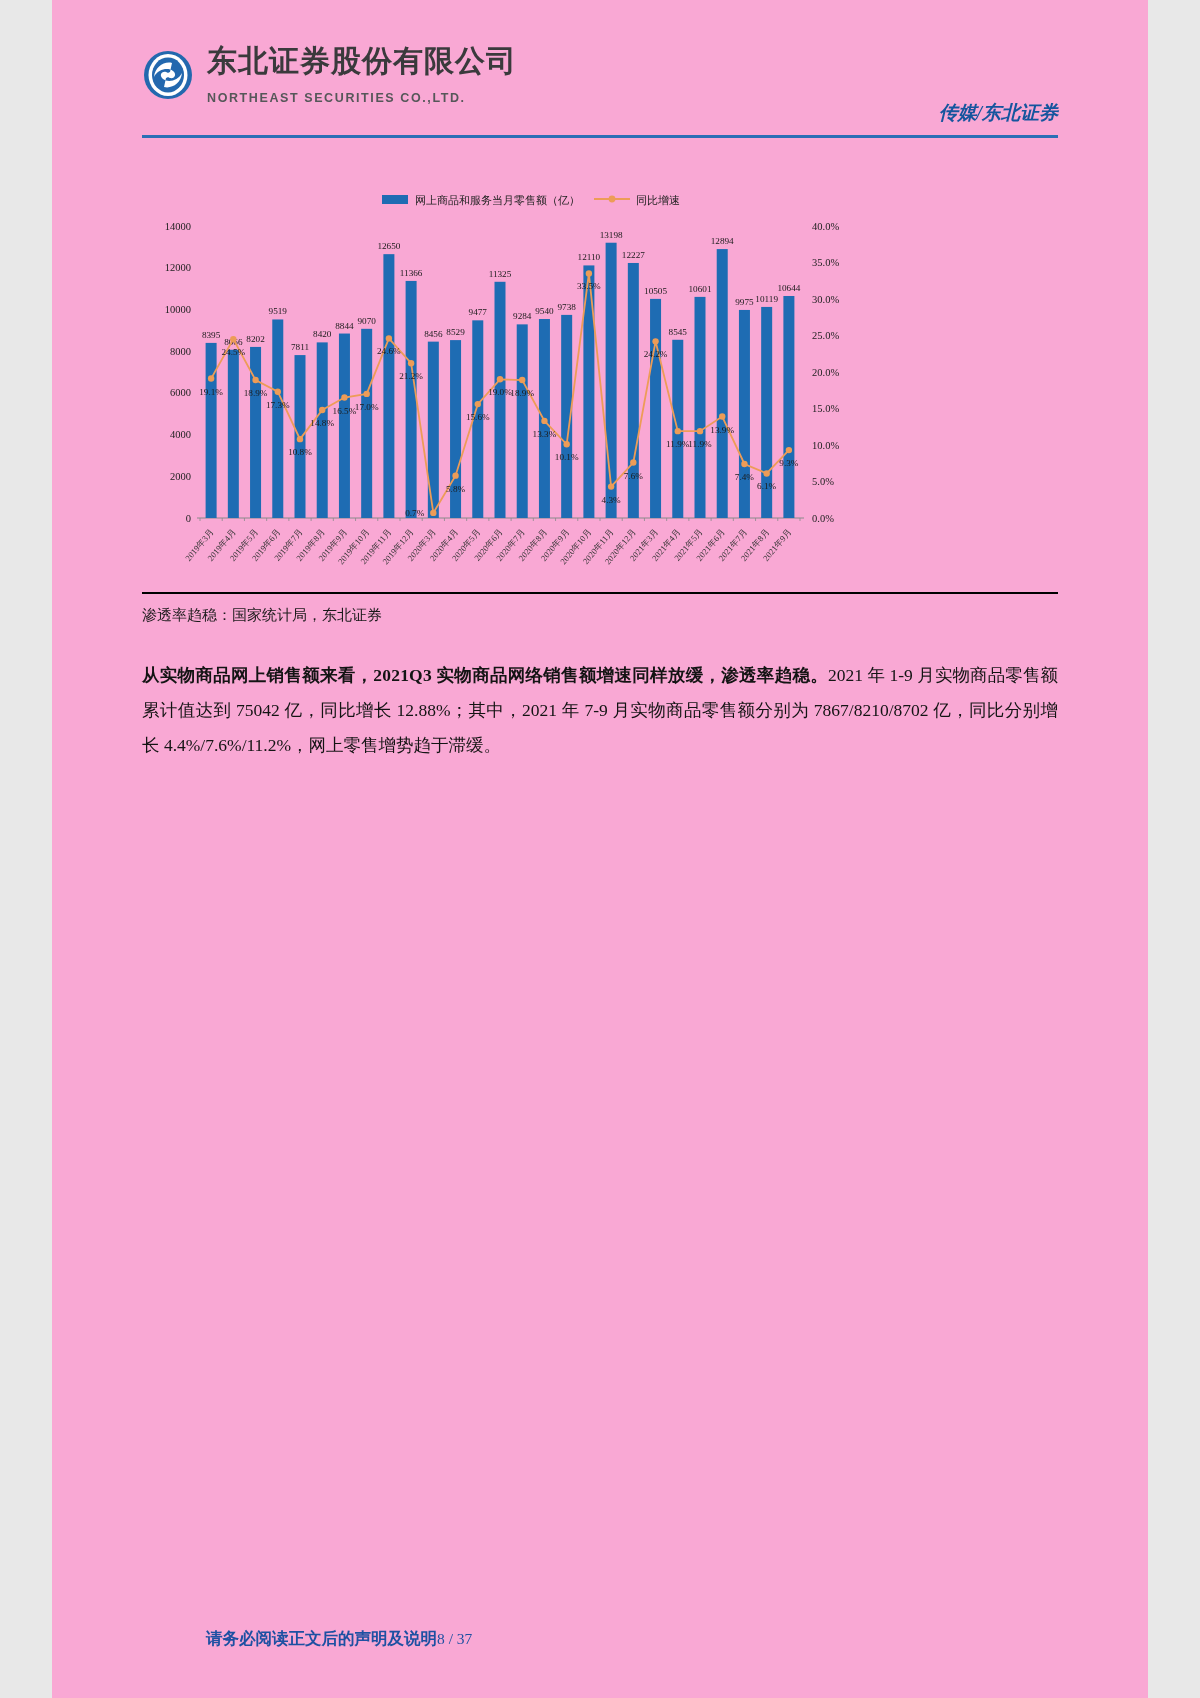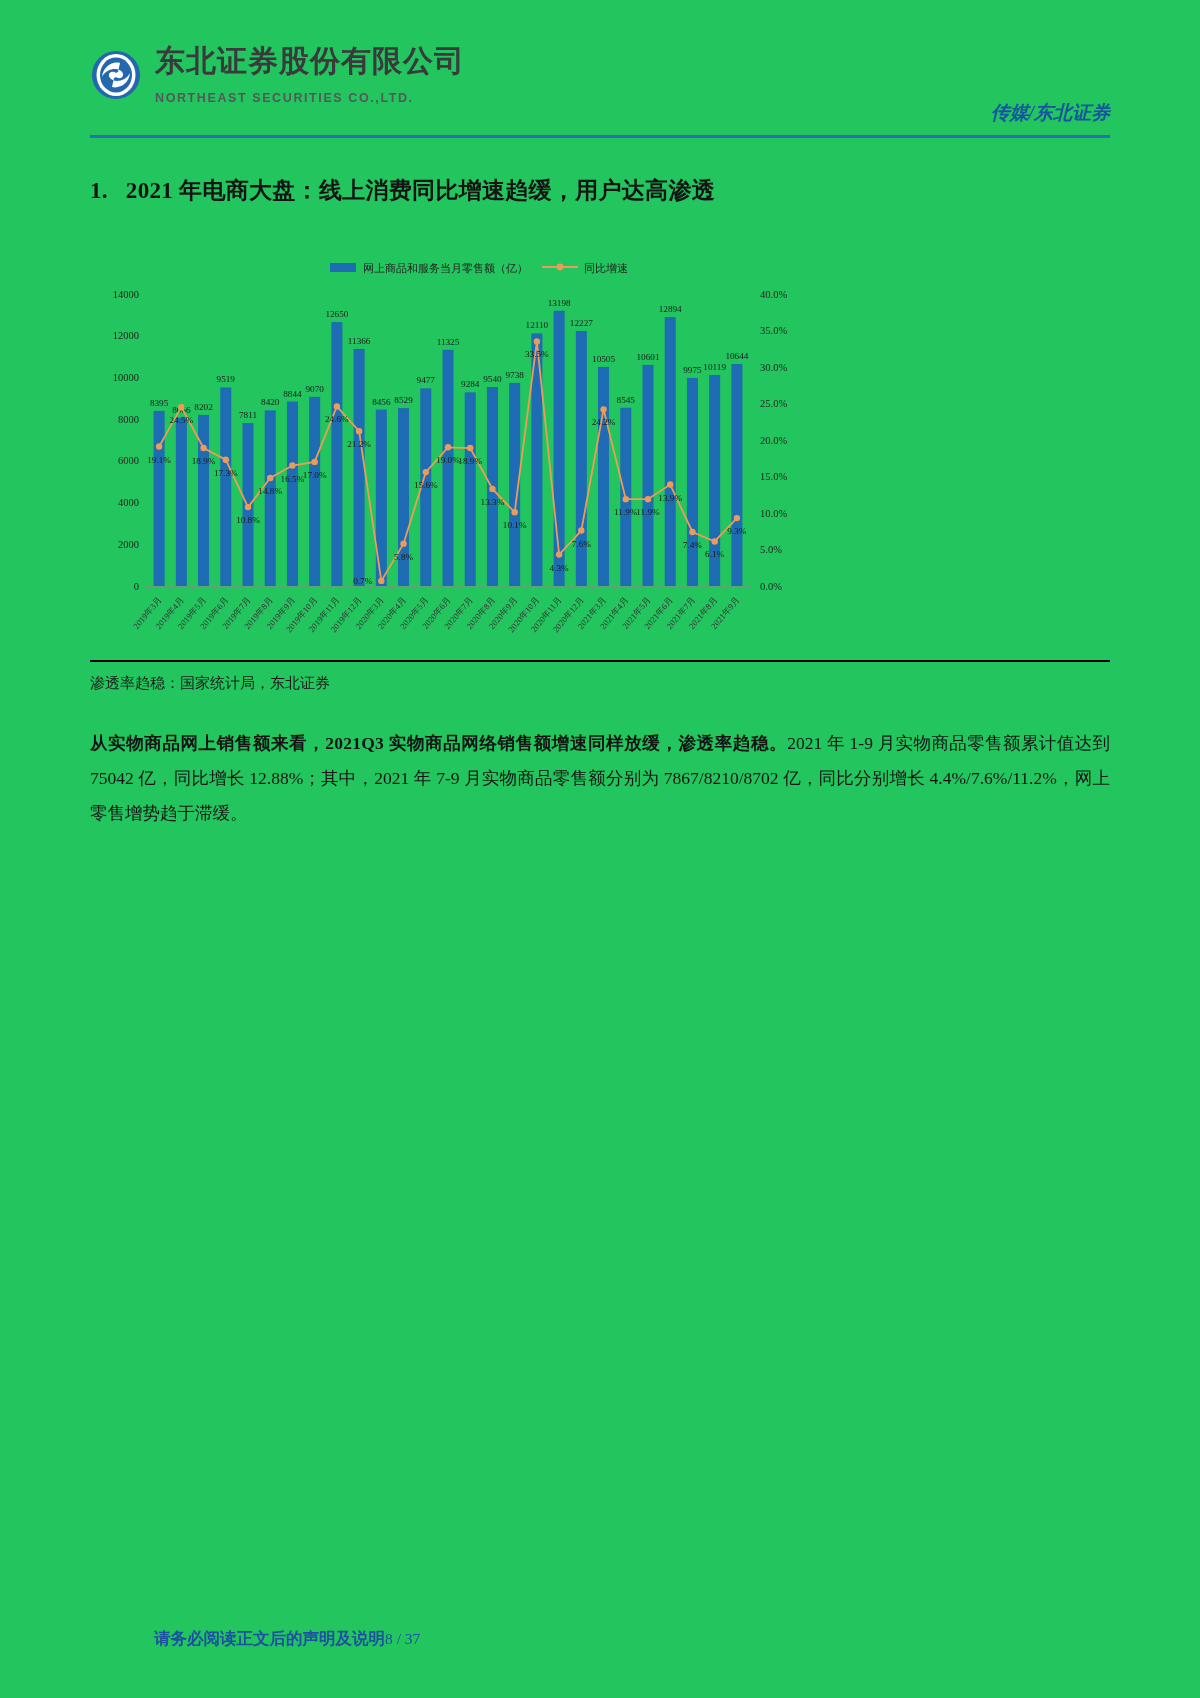--- a/index.html
+++ b/index.html
@@ -1,16 +1,16 @@
 <!DOCTYPE html>
 <html><head>
 <meta charset="utf-8">
 <style>
   html,body{margin:0;padding:0;background:#e8e8e8;}
-  .page{width:1200px;height:1698px;background:#22c55e;position:relative;margin:0 auto;
+  .page{width:1096px;height:1698px;background:#f9a8d4;position:relative;margin:0 auto;
         font-family:"Liberation Serif","DejaVu Serif",serif;color:#141414;overflow:hidden;}
   .content{padding:0 90px;}
   
   .hdr{display:flex;justify-content:space-between;align-items:flex-start;padding-top:44px;}
   .brand{display:flex;align-items:center;gap:13px;}
   .brand-txt{display:flex;flex-direction:column;}
   .brand-cn{font-family:"Liberation Sans","DejaVu Sans",sans-serif;font-weight:bold;
             font-size:30px;color:#3a3a3c;letter-spacing:1px;line-height:34px;}
   .brand-en{font-family:"Liberation Sans","DejaVu Sans",sans-serif;font-weight:bold;
             font-size:12.5px;color:#565759;letter-spacing:1.6px;margin-top:13px;}
@@ -51,21 +51,20 @@
         </svg>
         <div class="brand-txt">
           <span class="brand-cn">东北证券股份有限公司</span>
           <span class="brand-en">NORTHEAST SECURITIES CO.,LTD.</span>
         </div>
       </div>
       <div class="category">传媒/东北证券</div>
     </div>
     <div class="divider"></div>
 
-    <h1 class="sec-title"><span class="num">1.</span><span>2021 年电商大盘：线上消费同比增速趋缓，用户达高渗透</span></h1>
 
 
     <div class="fig">
       <div class="chart-wrap">
         <svg id="chart-svg" width="1020" height="408" viewBox="0 0 1020 408">
             <rect x="240" y="17" width="26" height="9" fill="#1e6cb3"></rect>
             <text x="273" y="26" font-size="11" fill="#222">网上商品和服务当月零售额（亿）</text>
             <line x1="452" y1="21" x2="488" y2="21" stroke="#ed9c57" stroke-width="2"></line>
             <circle cx="470" cy="21" r="3.4" fill="#ed9c57"></circle>
             <text x="494" y="26" font-size="11" fill="#222">同比增速</text>

